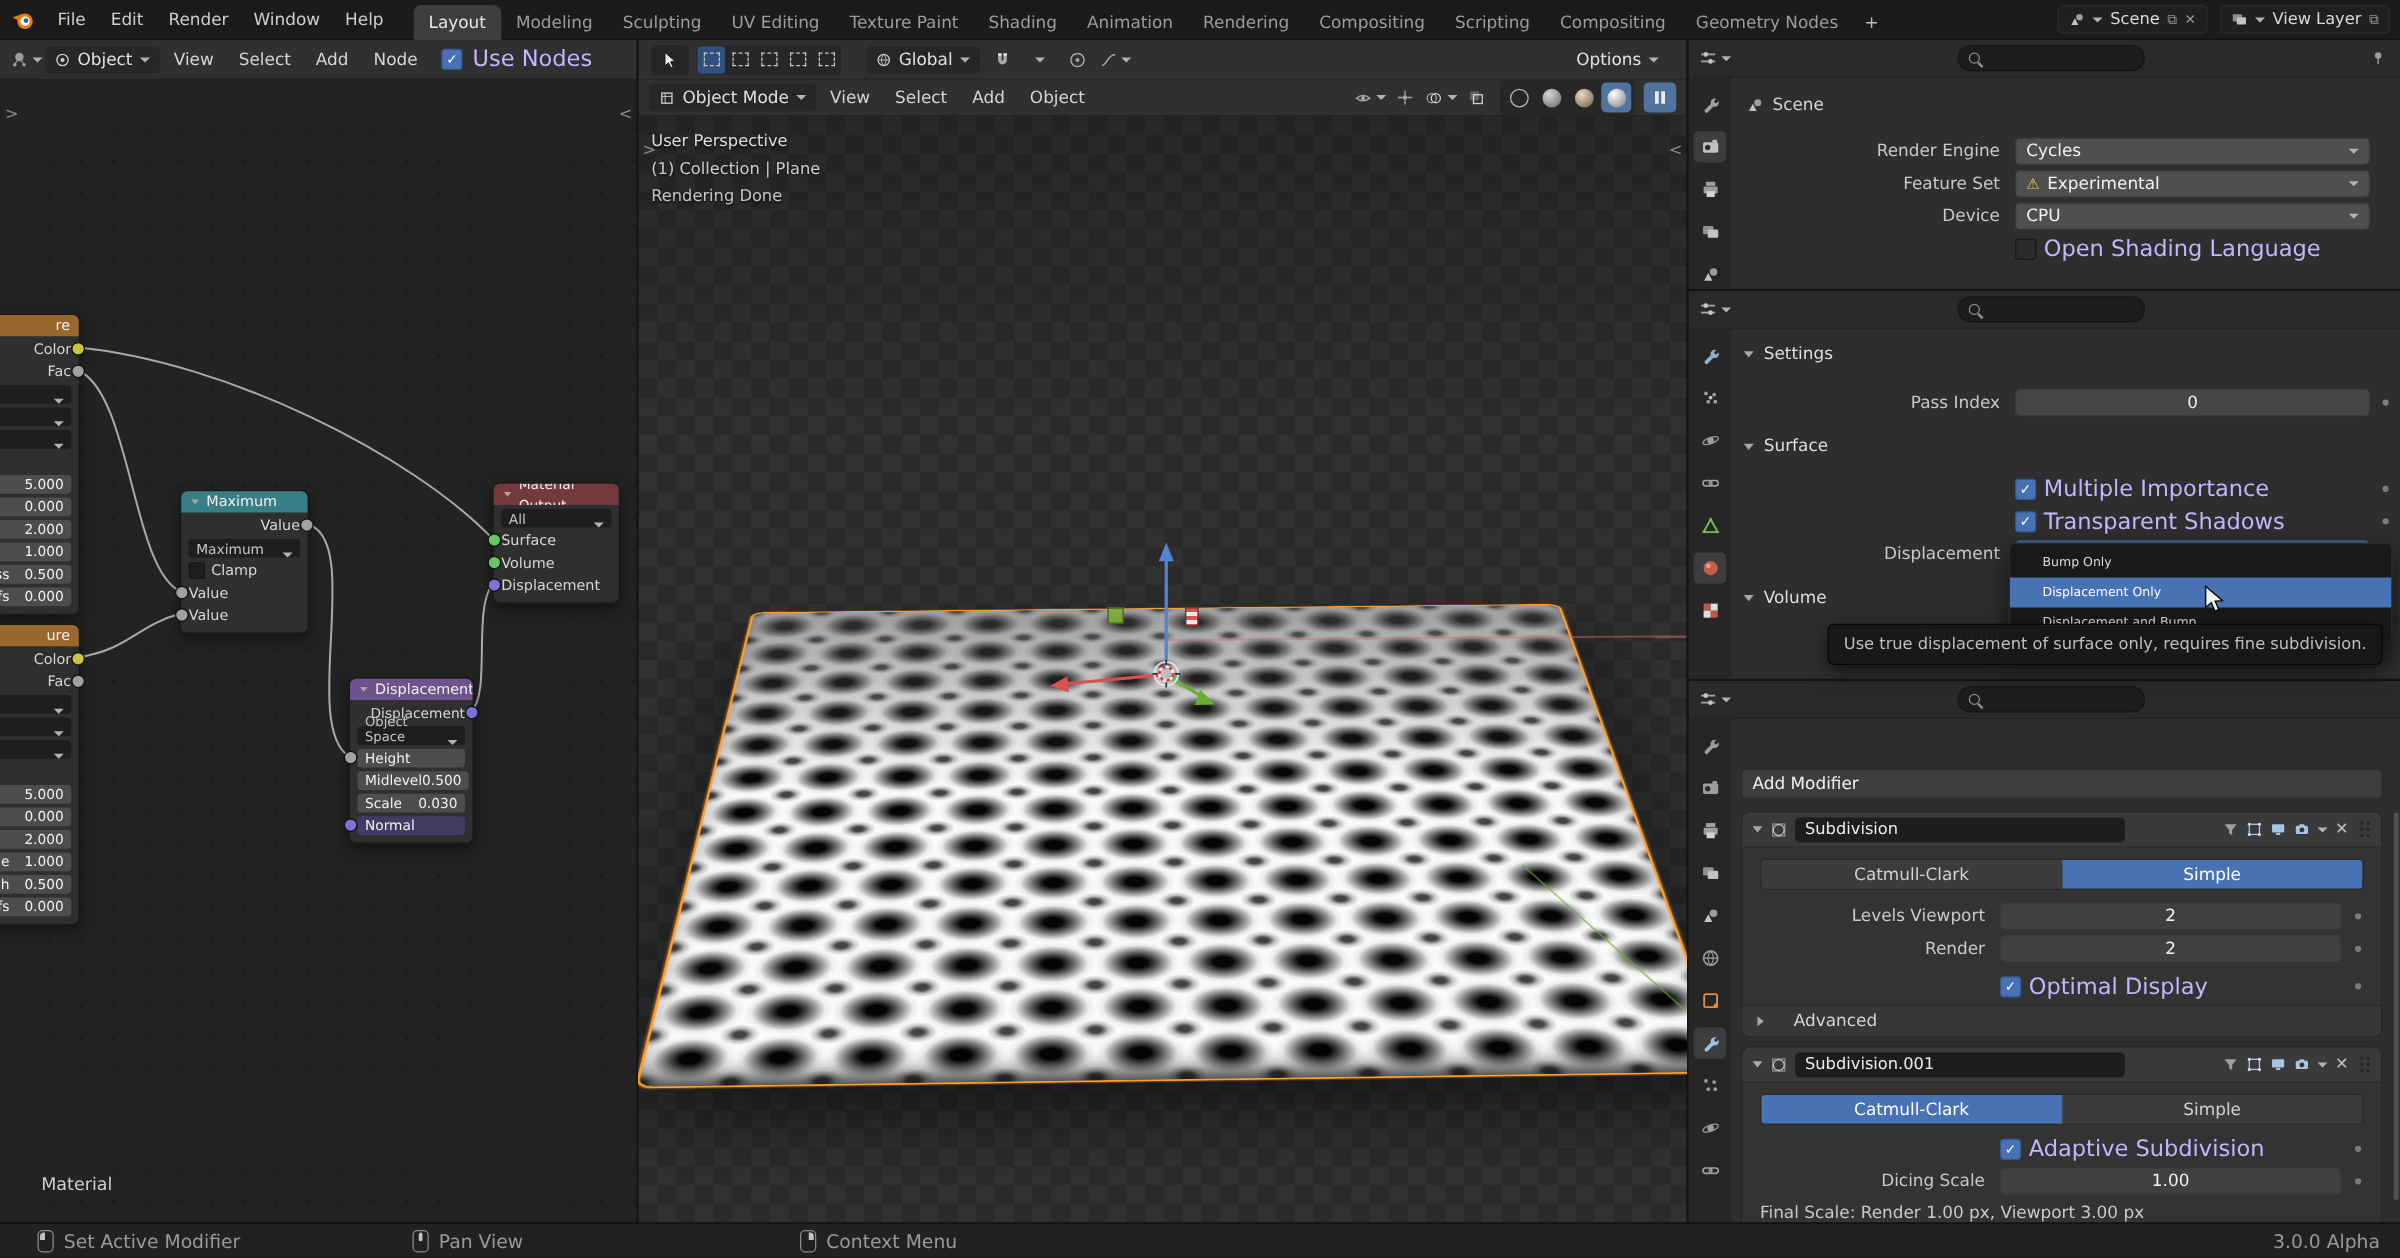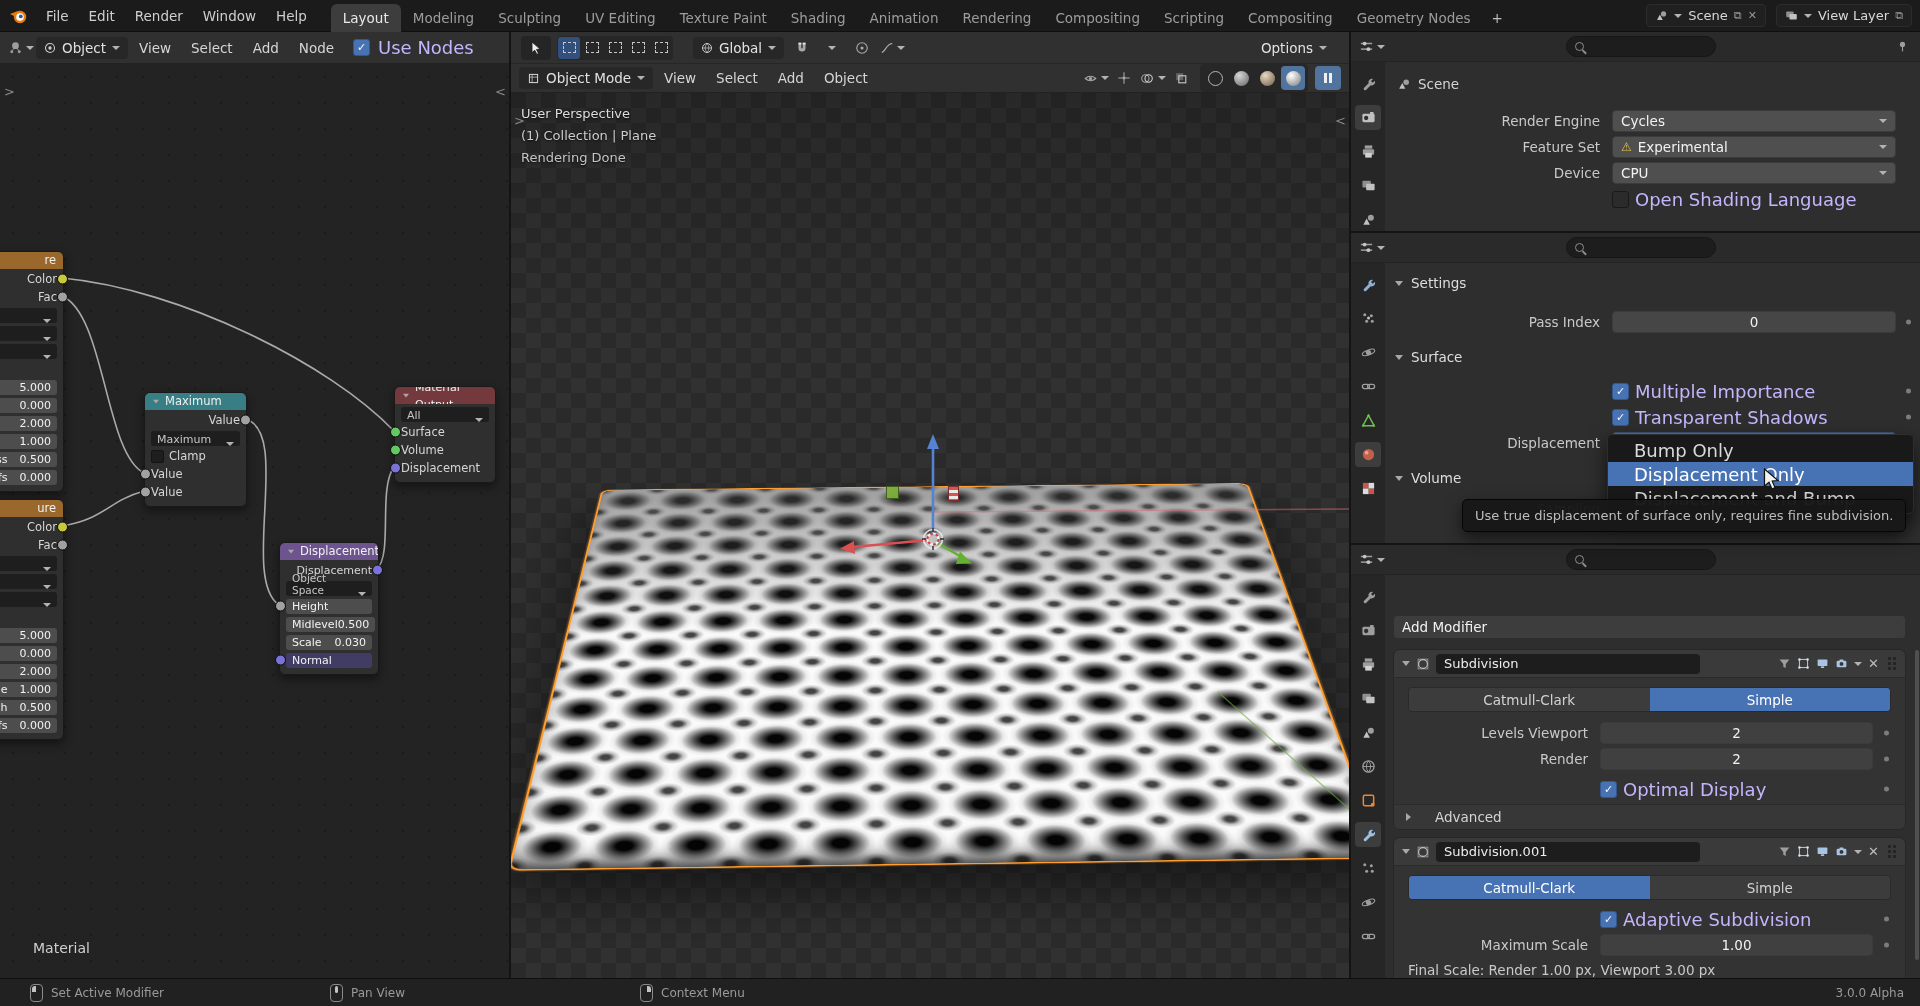--- a/index.html
+++ b/index.html
@@ -89,26 +89,26 @@
 .psec{display:flex;align-items:center;gap:8px;padding-left:10px;height:24px;color:#dedede}
 .adot{position:absolute;right:9px;top:50%;transform:translateY(-50%);width:5px;height:5px;border-radius:50%;background:#7c7c7c}
 .modbox{position:absolute;left:8px;right:14px;background:#333;border:1px solid #272727;border-radius:7px;box-sizing:border-box}
 .modhead{height:27px;background:#3a3a3a;border-radius:6px 6px 0 0;display:flex;align-items:center;gap:6px;padding:0 8px;border-bottom:1px solid #2b2b2b}
 .namefield{width:248px;height:20px;background:#1d1d1d;border-radius:4px;display:flex;align-items:center;padding:0 8px;color:#ececec;font-size:13px}
 .grip{width:10px;height:15px;background-image:radial-gradient(#242424 1.4px,transparent 1.5px);background-size:5px 5px;margin-left:2px}
 .seg{display:flex;height:23px;border-radius:4px;overflow:hidden;border:1px solid #2a2a2a}
 .seg>div{flex:1;display:flex;align-items:center;justify-content:center;font-size:13.5px;background:#3c3c3c;color:#d2d2d2}
 .seg>div.on{background:#4772b3;color:#fff}
 .menu-pop{position:absolute;width:305px;background:#191919;border:1px solid #2e2e2e;border-radius:5px;box-shadow:0 8px 20px rgba(0,0,0,.6);z-index:30;padding:3px 0}
-.menu-pop .mitem{height:24px;display:flex;align-items:center;padding:0 10px 0 26px;font-size:18px;color:#d9d9d9}
+.menu-pop .mitem{height:24px;display:flex;align-items:center;padding:0 10px 0 26px;font-size:10px;color:#d9d9d9}
 .menu-pop .mitem.on{background:#4772b3;color:#fff}
 .tooltip{position:absolute;background:rgba(24,24,24,.97);border:1px solid #060606;border-radius:5px;padding:8px 12px;font-size:13px;color:#bdbdbd;white-space:nowrap;z-index:40;box-shadow:0 6px 16px rgba(0,0,0,.55)}
 .vscroll{position:absolute;width:4px;background:#505050;border-radius:2px;z-index:5}
 
-.statusbar{position:absolute;left:0;top:978px;width:1920px;height:28px;background:#212121;border-top:1px solid #0f0f0f;font-size:12px;color:#9a9a9a}
+.statusbar{position:absolute;left:0;top:978px;width:1920px;height:28px;background:#212121;border-top:1px solid #0f0f0f;font-size:15px;color:#9a9a9a}
 .sgrp{position:absolute;top:0;height:28px;display:flex;align-items:center;gap:8px}
 .mouse{width:11px;height:16px;border:1px solid #8a8a8a;border-radius:4px;position:relative;flex:none}
 .mouse i{position:absolute;background:#c2c2c2}
 .mouse.l i{left:1px;top:1px;width:4px;height:6px;border-radius:3px 0 0 0}
 .mouse.m i{left:3.5px;top:1px;width:3px;height:7px;border-radius:1.5px}
 .mouse.r i{right:1px;top:1px;width:4px;height:6px;border-radius:0 3px 0 0}
 .selbox{width:22px;height:22px;border-radius:3px;display:flex;align-items:center;justify-content:center}
 .selbox.on{background:#31507e}
 .dashsq{width:11px;height:9px;border:1.2px dashed #c6c6c6}
 </style>
@@ -1029,21 +1029,21 @@
                   <span>Simple</span>
                 </div>
             </div>
             <div class="prow" style="margin-top:6px">
                 <span class="plab" style="width:180px"></span>
               <span class="cb on">✓</span>
               <span class="cblbl">Adaptive Subdivision</span>
               <i class="adot" style="right:2px"></i>
               </div>
             <div class="prow" style="padding-right:18px">
-                <span class="plab" style="width:180px">Maximum Scale</span>
+                <span class="plab" style="width:180px">Dicing Scale</span>
               <span class="pfield num" style="background:#404040">
                   <span>1.00</span>
                 </span>
               <i class="adot" style="right:2px"></i>
               </div>
             <div class="prow" style="height:24px">
                 <span style="color:#c9c9c9">Final Scale: Render 1.00 px, Viewport 3.00 px</span>
               </div>
           </div>
         </div>

